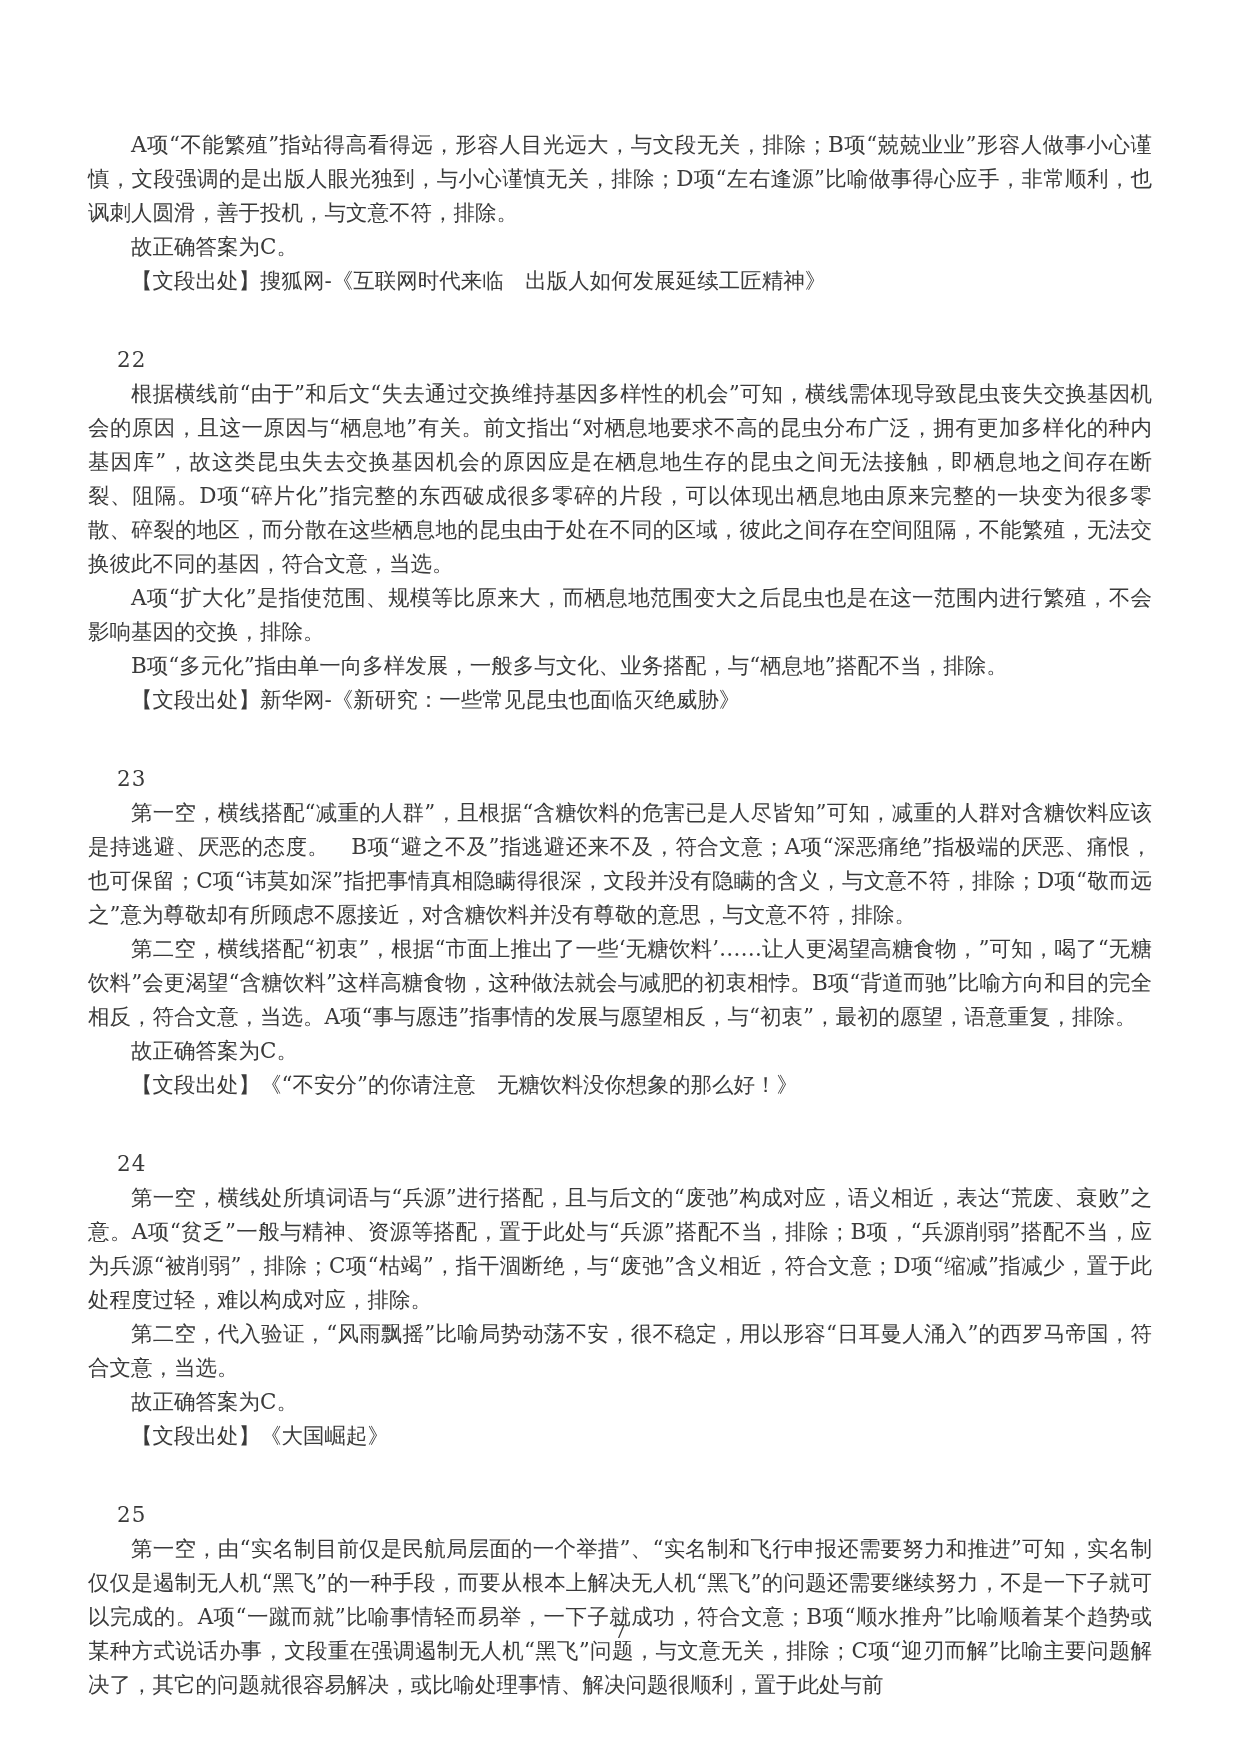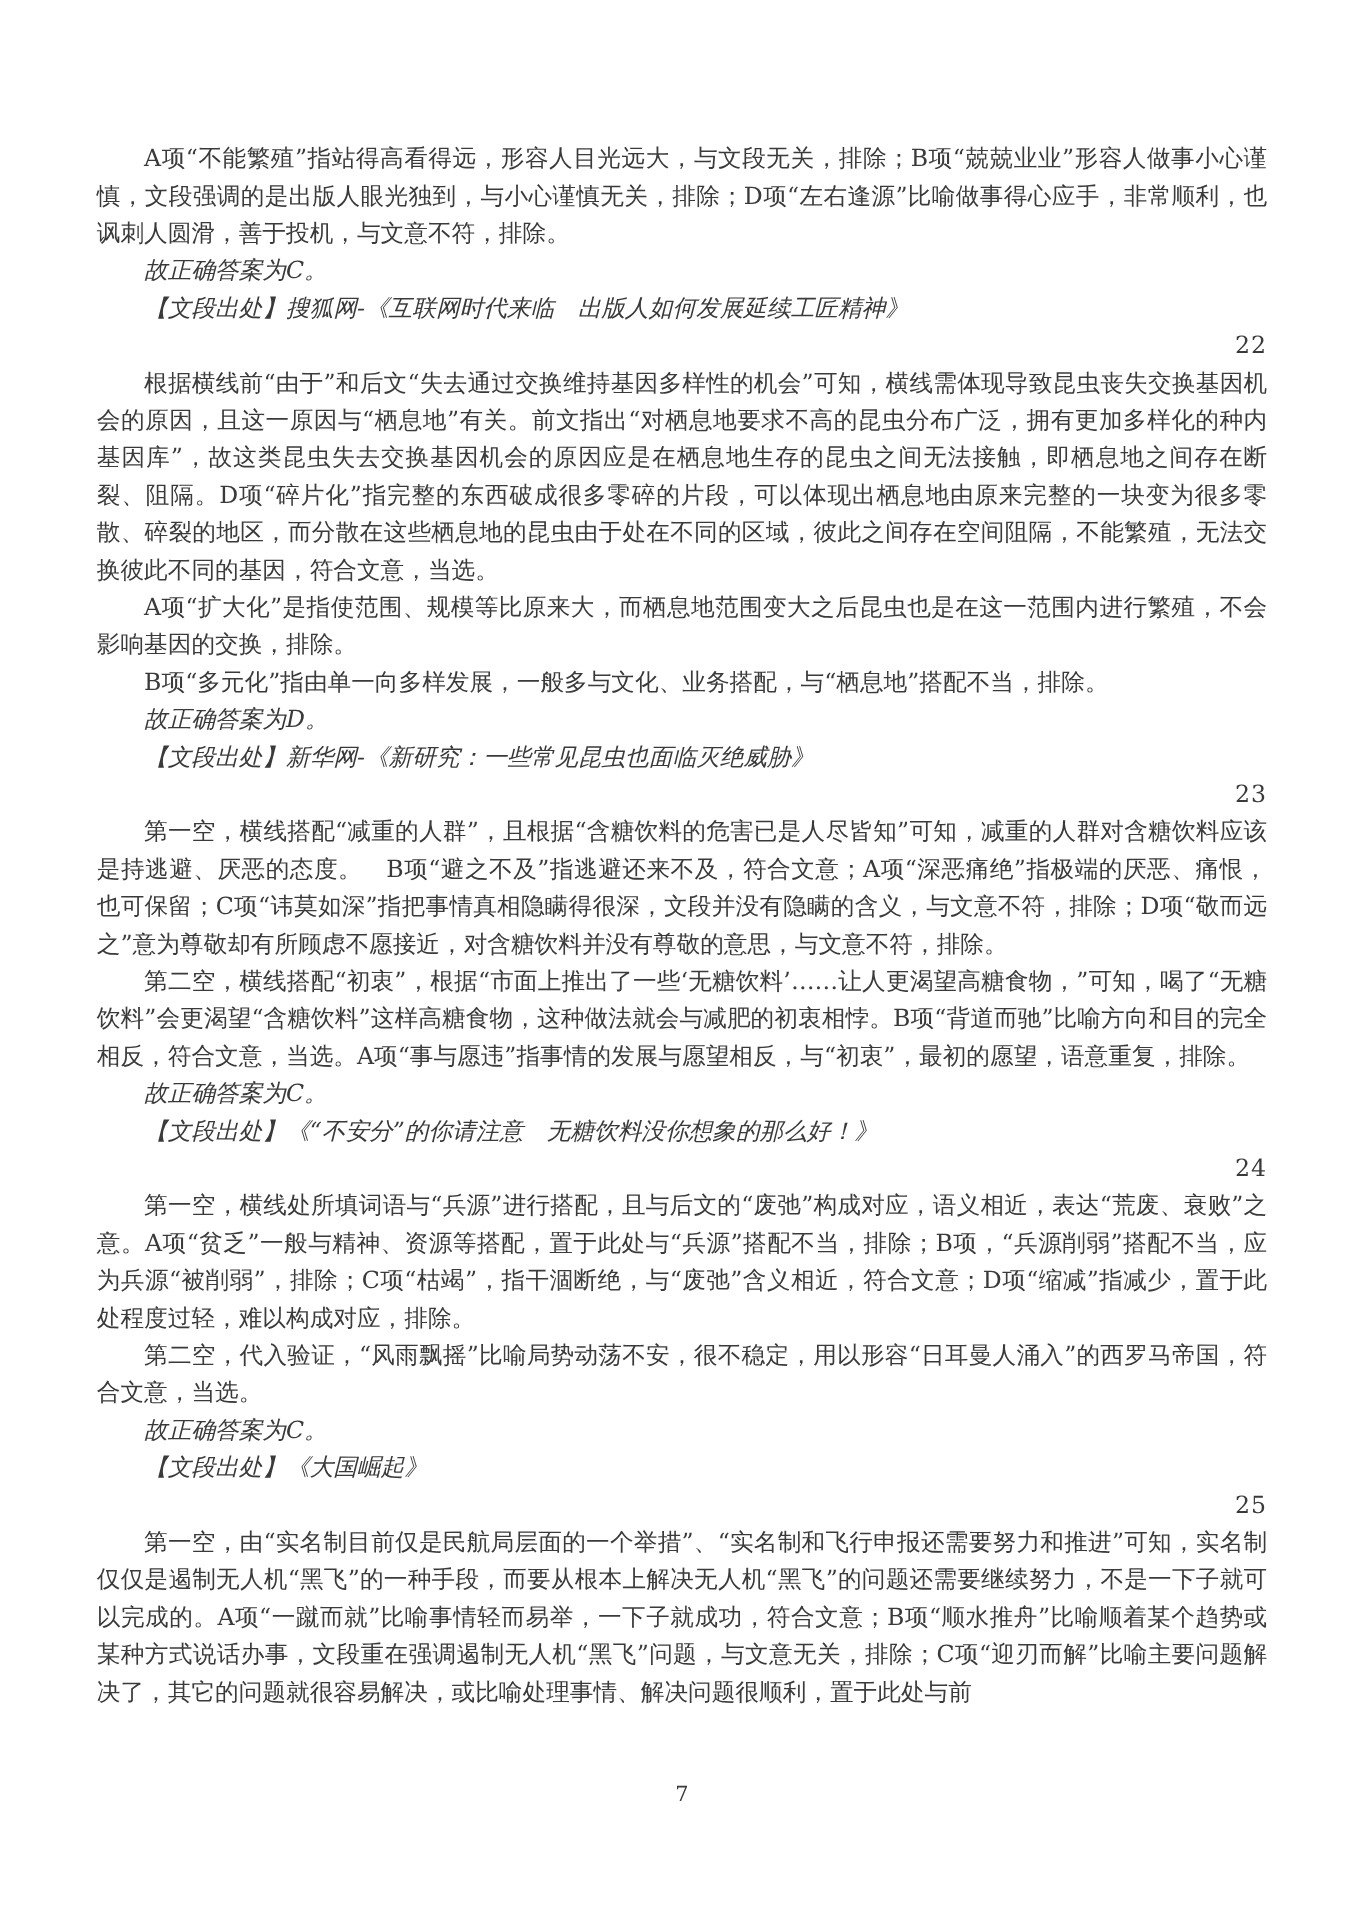--- a/index.html
+++ b/index.html
@@ -30,27 +30,27 @@
     text-align: justify;
     text-justify: inter-ideograph;
   }
   .text-block p {
     margin: 0;
     padding: 0;
     text-indent: 2em;
   }
   .text-block p.number {
     text-indent: 1.35em;
-    text-align: right;
+    text-align: left;
     letter-spacing: 1px;
+    margin-top: 45px;
   }
   .text-block p.source,
   .text-block p.verdict {
     text-align: left;
-    font-style: italic;
   }
   .page-number {
     position: absolute;
     left: 0;
     top: 1620px;
     width: 100%;
     text-align: center;
     font-size: 19px;
     color: #3a3a3a;
   }
@@ -60,21 +60,20 @@
 
 <main class="page">
   <section class="text-block" id="paragraph-container">
       <p class="body">A项“不能繁殖”指站得高看得远，形容人目光远大，与文段无关，排除；B项“兢兢业业”形容人做事小心谨慎，文段强调的是出版人眼光独到，与小心谨慎无关，排除；D项“左右逢源”比喻做事得心应手，非常顺利，也讽刺人圆滑，善于投机，与文意不符，排除。</p>
       <p class="verdict">故正确答案为C。</p>
       <p class="source">【文段出处】搜狐网-《互联网时代来临　出版人如何发展延续工匠精神》</p>
       <p class="number">22</p>
       <p class="body">根据横线前“由于”和后文“失去通过交换维持基因多样性的机会”可知，横线需体现导致昆虫丧失交换基因机会的原因，且这一原因与“栖息地”有关。前文指出“对栖息地要求不高的昆虫分布广泛，拥有更加多样化的种内基因库”，故这类昆虫失去交换基因机会的原因应是在栖息地生存的昆虫之间无法接触，即栖息地之间存在断裂、阻隔。D项“碎片化”指完整的东西破成很多零碎的片段，可以体现出栖息地由原来完整的一块变为很多零散、碎裂的地区，而分散在这些栖息地的昆虫由于处在不同的区域，彼此之间存在空间阻隔，不能繁殖，无法交换彼此不同的基因，符合文意，当选。</p>
       <p class="body">A项“扩大化”是指使范围、规模等比原来大，而栖息地范围变大之后昆虫也是在这一范围内进行繁殖，不会影响基因的交换，排除。</p>
       <p class="body">B项“多元化”指由单一向多样发展，一般多与文化、业务搭配，与“栖息地”搭配不当，排除。</p>
-      <p class="verdict">故正确答案为D。</p>
       <p class="source">【文段出处】新华网-《新研究：一些常见昆虫也面临灭绝威胁》</p>
       <p class="number">23</p>
       <p class="body">第一空，横线搭配“减重的人群”，且根据“含糖饮料的危害已是人尽皆知”可知，减重的人群对含糖饮料应该是持逃避、厌恶的态度。　B项“避之不及”指逃避还来不及，符合文意；A项“深恶痛绝”指极端的厌恶、痛恨，也可保留；C项“讳莫如深”指把事情真相隐瞒得很深，文段并没有隐瞒的含义，与文意不符，排除；D项“敬而远之”意为尊敬却有所顾虑不愿接近，对含糖饮料并没有尊敬的意思，与文意不符，排除。</p>
       <p class="body">第二空，横线搭配“初衷”，根据“市面上推出了一些‘无糖饮料’……让人更渴望高糖食物，”可知，喝了“无糖饮料”会更渴望“含糖饮料”这样高糖食物，这种做法就会与减肥的初衷相悖。B项“背道而驰”比喻方向和目的完全相反，符合文意，当选。A项“事与愿违”指事情的发展与愿望相反，与“初衷”，最初的愿望，语意重复，排除。</p>
       <p class="verdict">故正确答案为C。</p>
       <p class="source">【文段出处】《“不安分”的你请注意　无糖饮料没你想象的那么好！》</p>
       <p class="number">24</p>
       <p class="body">第一空，横线处所填词语与“兵源”进行搭配，且与后文的“废弛”构成对应，语义相近，表达“荒废、衰败”之意。A项“贫乏”一般与精神、资源等搭配，置于此处与“兵源”搭配不当，排除；B项，“兵源削弱”搭配不当，应为兵源“被削弱”，排除；C项“枯竭”，指干涸断绝，与“废弛”含义相近，符合文意；D项“缩减”指减少，置于此处程度过轻，难以构成对应，排除。</p>
       <p class="body">第二空，代入验证，“风雨飘摇”比喻局势动荡不安，很不稳定，用以形容“日耳曼人涌入”的西罗马帝国，符合文意，当选。</p>
       <p class="verdict">故正确答案为C。</p>

